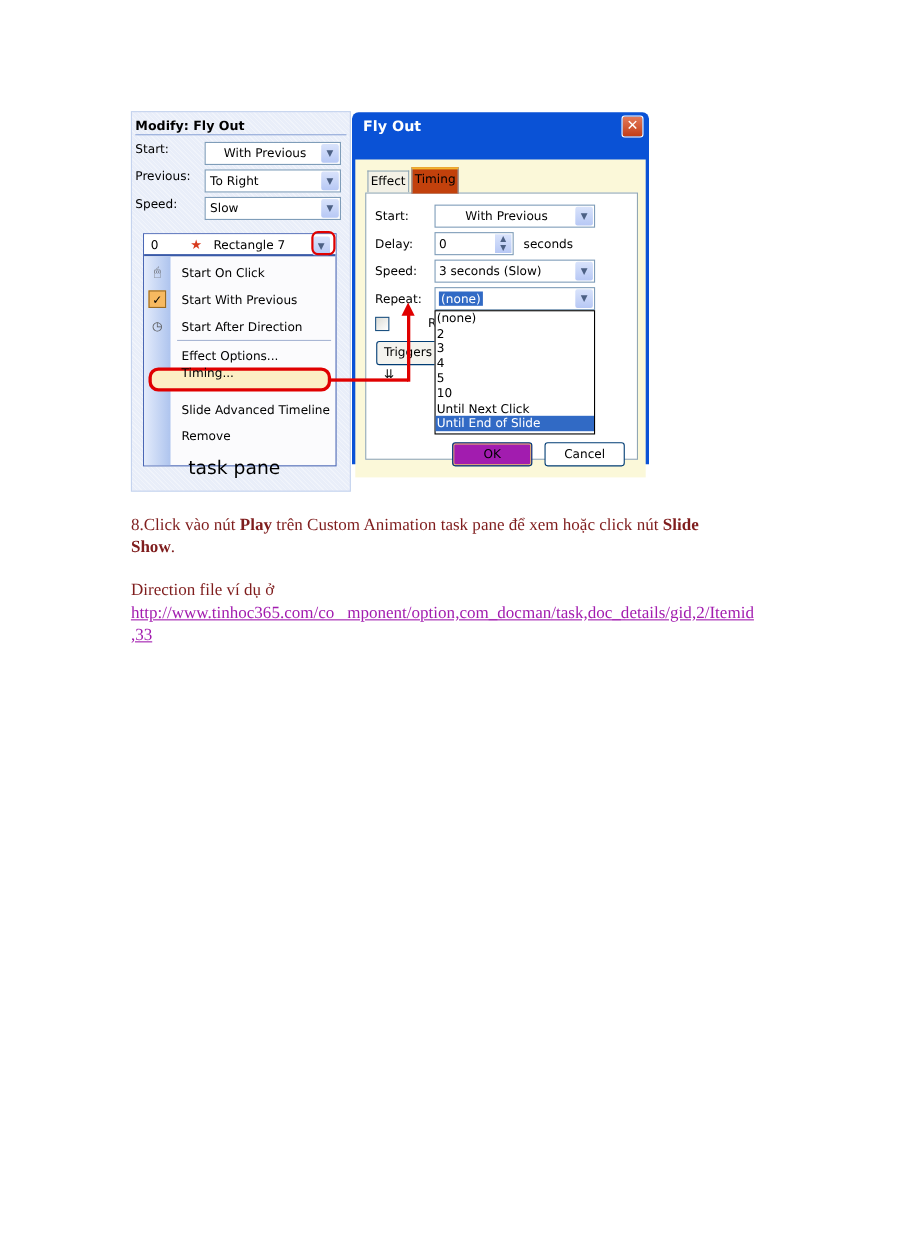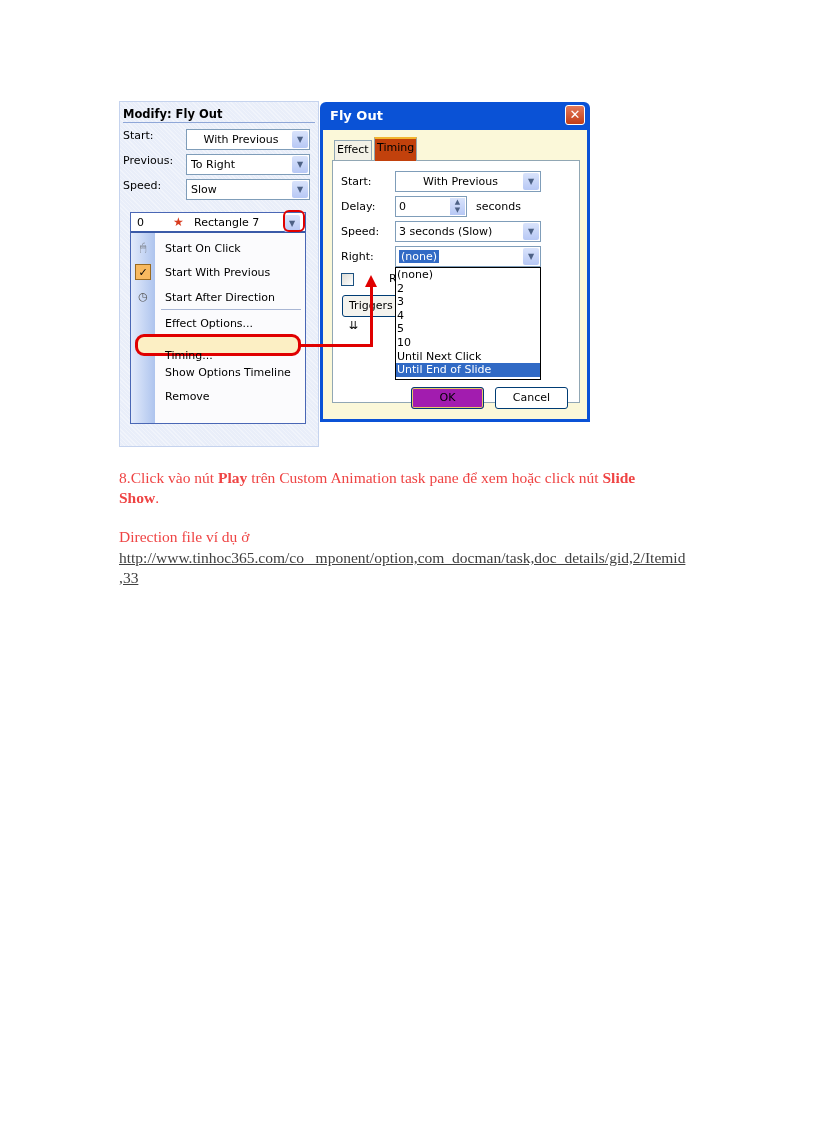--- a/index.html
+++ b/index.html
@@ -61,21 +61,21 @@
     border: 3px solid #e00000; border-radius: 9px; background: #fcefc4;
   }
   .tp-footer { position: absolute; left: 0; top: 314px; width: 186px; text-align: center; font-size: 17px; color: #000; }
 
   
   .dialog {
     position: absolute; left: 201px; top: 1px; width: 270px; height: 320px;
     background: #0a52d6; border-radius: 6px 6px 0 0; padding: 0 3px 3px 3px;
     font-size: 11px;
   }
-  .dlg-titlebar { position: relative; height: 28px; }
+  .dlg-titlebar { position: relative; height: 43px; }
   .dlg-title { position: absolute; left: 7px; top: 6px; color: #fff; font-weight: bold; font-size: 13px; }
   .close-btn {
     position: absolute; right: 2px; top: 3px; width: 20px; height: 20px;
     background: linear-gradient(#e47a5a, #c23d17); border: 1px solid #fff; border-radius: 3px;
     color: #fff; font-weight: bold; font-size: 13px; line-height: 18px; text-align: center;
   }
   .dlg-body { position: relative; background: #fbf8d9; height: 289px; }
 
   .tab {
     position: absolute; top: 10px; height: 20px; border: 1px solid #91a7b4; border-bottom: none;
@@ -112,22 +112,22 @@
     position: absolute; top: 285px; width: 73px; height: 22px; border: 1px solid #003c74;
     border-radius: 3px; background: #fff; font-size: 11px; line-height: 20px; text-align: center;
   }
   .dlg-btn.ok { background: #a21caf; box-shadow: inset 0 0 0 1px #e8c76a; }
 
   
   .arrow-line { position: absolute; background: #e00000; }
   .arrow-head { position: absolute; width: 0; height: 0; border-left: 6px solid transparent; border-right: 6px solid transparent; border-bottom: 12px solid #e00000; }
 
   
-  .doc-text { position: absolute; left: 119px; font-family: "Liberation Serif", serif; font-size: 15.5px; color: #ef4444; }
-  .doc-link { color: #404040; text-decoration: underline; }
+  .doc-text { position: absolute; left: 119px; font-family: "Liberation Serif", serif; font-size: 15.5px; color: #7f1d1d; }
+  .doc-link { color: #a21caf; text-decoration: underline; }
 </style>
 </head>
 <body>
 
 <div class="figure">
 
   <div class="taskpane">
     <div class="tp-title">Modify: Fly Out</div>
     <div class="tp-title-line"></div>
 
@@ -167,25 +167,26 @@
 
       <span class="m-icon check-icon" style="top:51px">✓</span>
       <div class="menu-item" style="top:53px">Start With Previous</div>
 
       <span class="m-icon" style="top:76px">◷</span>
       <div class="menu-item" style="top:78px">Start After Direction</div>
 
       <div class="menu-sep" style="top:96px"></div>
 
       <div class="menu-item" style="top:104px">Effect Options...</div>
-      <div class="menu-item" style="top:136px">Timing...</div>
-      <div class="menu-item" style="top:153px">Show Options Timeline</div>
+      <div class="menu-item" style="top:120px">Timing...</div>
+      <div class="menu-item" style="top:153px">Slide Advanced Timeline</div>
       <div class="menu-item" style="top:177px">Remove</div>
     </div>
 
+    <div class="tp-footer">task pane</div>
   </div>
 
   <div class="dialog">
     <div class="dlg-titlebar">
       <span class="dlg-title">Fly Out</span>
       <span class="close-btn">✕</span>
     </div>
     <div class="dlg-body">
       <div class="tab" style="left:11px">Effect</div>
       <div class="tab active" style="left:51px">Timing</div>
@@ -203,21 +204,21 @@
           <span class="spin">▲<br>▼</span>
         </div>
         <div class="dl-label" style="top:39px; left:143px">seconds</div>
 
         <div class="dl-label" style="top:64px">Speed:</div>
         <div class="dl-field" style="top:60px; width:146px">
           <span>3 seconds (Slow)</span>
           <span class="dd-btn">▼</span>
         </div>
 
-        <div class="dl-label" style="top:89px">Right:</div>
+        <div class="dl-label" style="top:89px">Repeat:</div>
         <div class="dl-field" style="top:85px; width:146px">
           <span class="selected-val">(none)</span>
           <span class="dd-btn">▼</span>
         </div>
 
         <div class="chk" style="top:112px"></div>
         <div class="chk-label" style="top:111px">Rewind</div>
 
         <div class="trig-btn" style="top:134px">
           <span>Triggers</span> <span>⇊</span>

